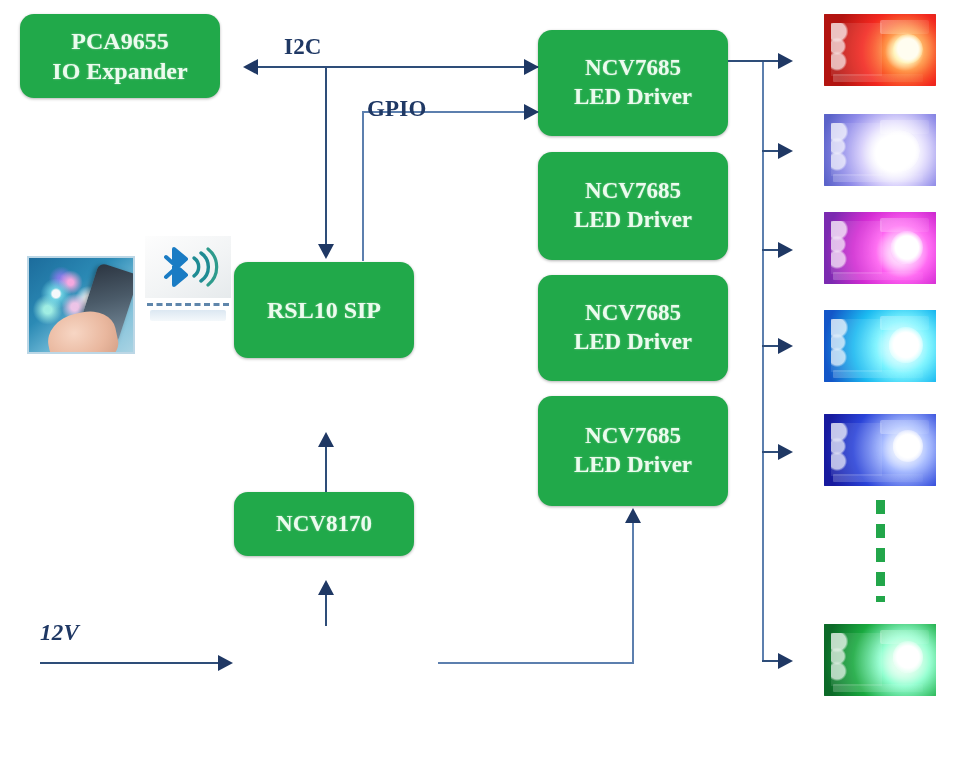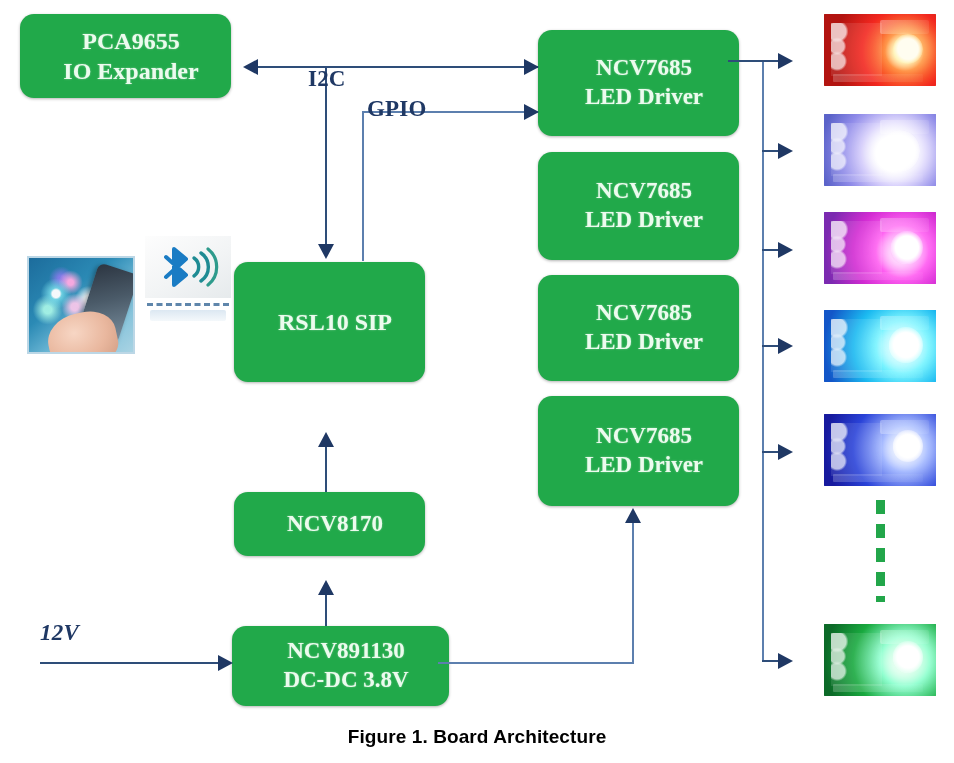--- a/index.html
+++ b/index.html
@@ -17,21 +17,20 @@
     border-radius:14px;
     box-shadow:0 1px 3px rgba(0,0,0,.30);
     display:flex;flex-direction:column;
     align-items:center;justify-content:center;
     color:#ECFBEE;
     font-family:"Liberation Serif",serif;
     font-weight:bold;
     text-shadow:0 0 2px rgba(255,255,255,.45);
     line-height:1.26;
     text-align:center;
-    padding-left:11px;
     -webkit-font-smoothing:antialiased;
   }
   .block .l1,.block .l2{display:block;white-space:nowrap;}
 
   
   .hline{position:absolute;height:0;border-top:2px solid #2E4D79;}
   .vline{position:absolute;width:0;border-left:2px solid #2E4D79;}
   .hline.thin{border-top:2px solid #5C7FAE;}
   .vline.thin{border-left:2px solid #5C7FAE;}
 
@@ -147,21 +146,21 @@
 </head>
 <body>
 
 <div id="stage">
 
   <div class="block" style="left:20px;top:14px;width:200px;height:84px;font-size:24px;">
     <span class="l1">PCA9655</span>
     <span class="l2">IO Expander</span>
   </div>
 
-  <div class="block" style="left:234px;top:262px;width:180px;height:120px;font-size:24px;">
+  <div class="block" style="left:234px;top:262px;width:180px;height:96px;font-size:24px;">
     <span class="l1">RSL10 SIP</span>
   </div>
 
   <div class="block" style="left:538px;top:30px;width:190px;height:106px;font-size:23px;">
     <span class="l1">NCV7685</span>
     <span class="l2">LED Driver</span>
   </div>
 
   <div class="block" style="left:538px;top:152px;width:190px;height:108px;font-size:23px;">
     <span class="l1">NCV7685</span>
@@ -175,31 +174,27 @@
 
   <div class="block" style="left:538px;top:396px;width:190px;height:110px;font-size:23px;">
     <span class="l1">NCV7685</span>
     <span class="l2">LED Driver</span>
   </div>
 
   <div class="block" style="left:234px;top:492px;width:180px;height:64px;font-size:23px;">
     <span class="l1">NCV8170</span>
   </div>
 
-  <div class="block" style="left:232px;top:626px;width:206px;height:80px;font-size:23px;">
-    <span class="l1">NCV891130</span>
-    <span class="l2">DC-DC 3.8V</span>
-  </div>
 
   <div class="hline" style="left:258px;top:66px;width:280px;"></div>
   <div class="arrow left" style="left:243px;top:59px;"></div>
   <div class="arrow right" style="left:524px;top:59px;"></div>
   <div class="vline" style="left:325px;top:66px;height:180px;"></div>
   <div class="arrow down" style="left:318px;top:244px;"></div>
-  <div class="buslabel" style="left:308px;top:34px;margin-top:32px;">I2C</div>
+  <div class="buslabel" style="left:284px;top:34px;">I2C</div>
 
   <div class="vline thin" style="left:362px;top:111px;height:150px;"></div>
   <div class="hline thin" style="left:362px;top:111px;width:176px;"></div>
   <div class="arrow right" style="left:524px;top:104px;"></div>
   <div class="buslabel" style="left:367px;top:96px;">GPIO</div>
 
   <div class="hline" style="left:728px;top:60px;width:52px;"></div>
   <div class="vline thin" style="left:762px;top:60px;height:600px;"></div>
 
   <div class="hline" style="left:762px;top:60px;width:20px;"></div>
@@ -296,15 +291,14 @@
   <div class="ellipsis" style="left:876px;top:500px;height:102px;"></div>
 
   <div class="led" style="left:824px;top:624px;width:112px;height:72px;">
     <div class="pcb" style="background:radial-gradient(circle at 72% 52%, #FFFFFF 0 13%, #8EFFD0 28%, #19A93F 58%, #0C6A28 90%),linear-gradient(135deg,#0D6E2A,#23A846);"></div>
     <div class="silk"></div>
     <div class="brand"></div>
     <div class="foot"></div>
     <div class="glow" style="left:62%;top:24%;width:26%;height:44%;background:radial-gradient(circle,#FFFFFF 0 50%,rgba(205,255,230,.6) 76%,rgba(80,240,160,0) 100%);box-shadow:0 0 16px 8px rgba(190,255,220,.6);"></div>
   </div>
 
-  <div class="caption" style="left:0;top:726px;">Figure 1. Board Architecture</div>
 
 </div>
 
 </body></html>

